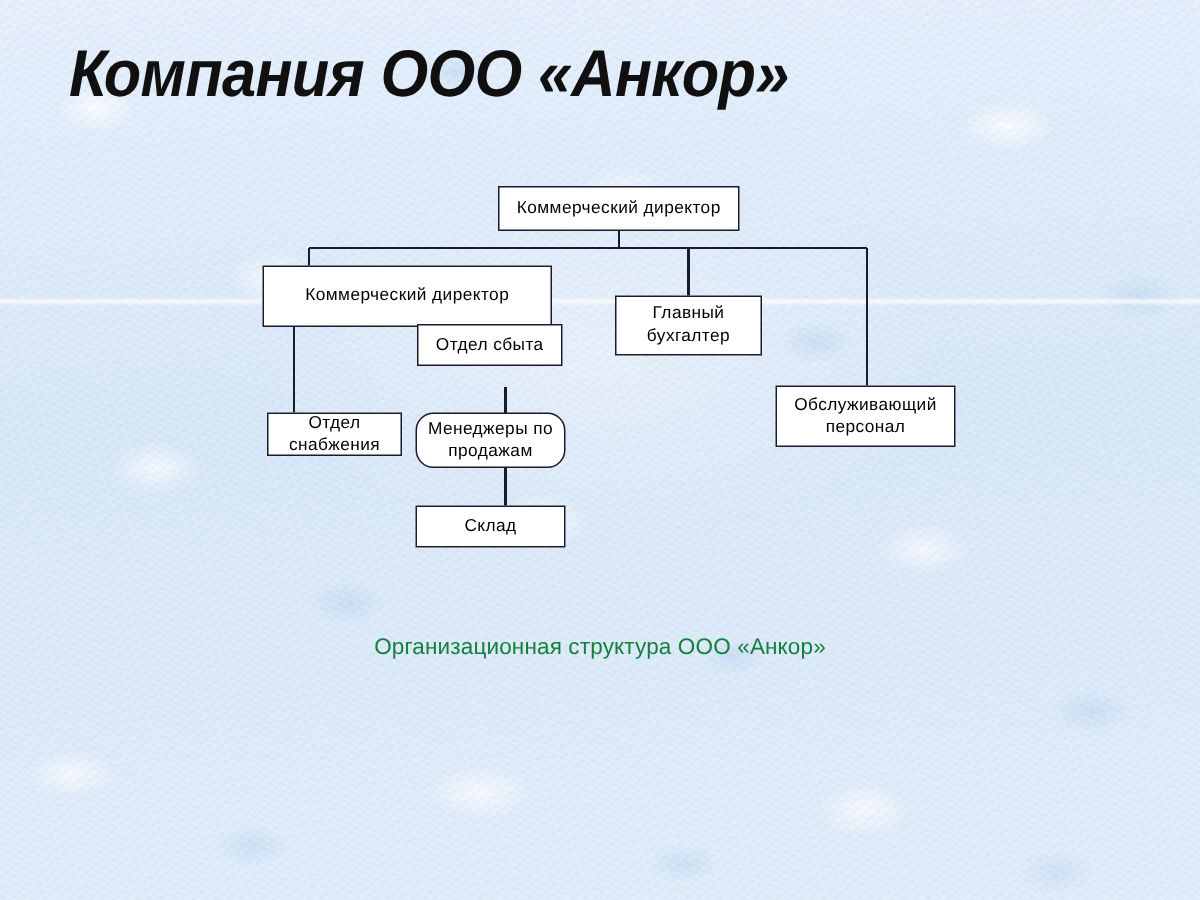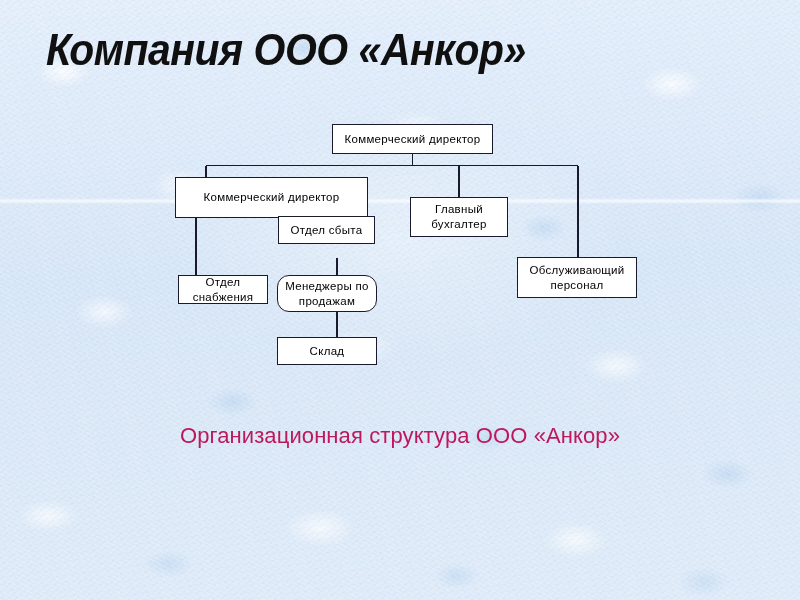--- a/index.html
+++ b/index.html
@@ -122,22 +122,22 @@
   #n-wh       { left: 277px; top: 337px; width: 100px; height: 28px; }
   #n-accnt    { left: 410px; top: 197px; width: 98px;  height: 40px; }
   #n-service  { left: 517px; top: 257px; width: 120px; height: 41px; }
 
   #caption {
     position: absolute;
     left: 0;
     top: 423px;
     width: 800px;
     text-align: center;
-    font-size: 22px;
-    color: #be185d;
+    font-size: 15px;
+    color: #15803d;
     letter-spacing: 0.1px;
   }
 </style>
 </head>
 <body>
 
 <div id="slide">
 
   <div id="bg-texture"></div>
   <div id="bg-speckle"></div>

